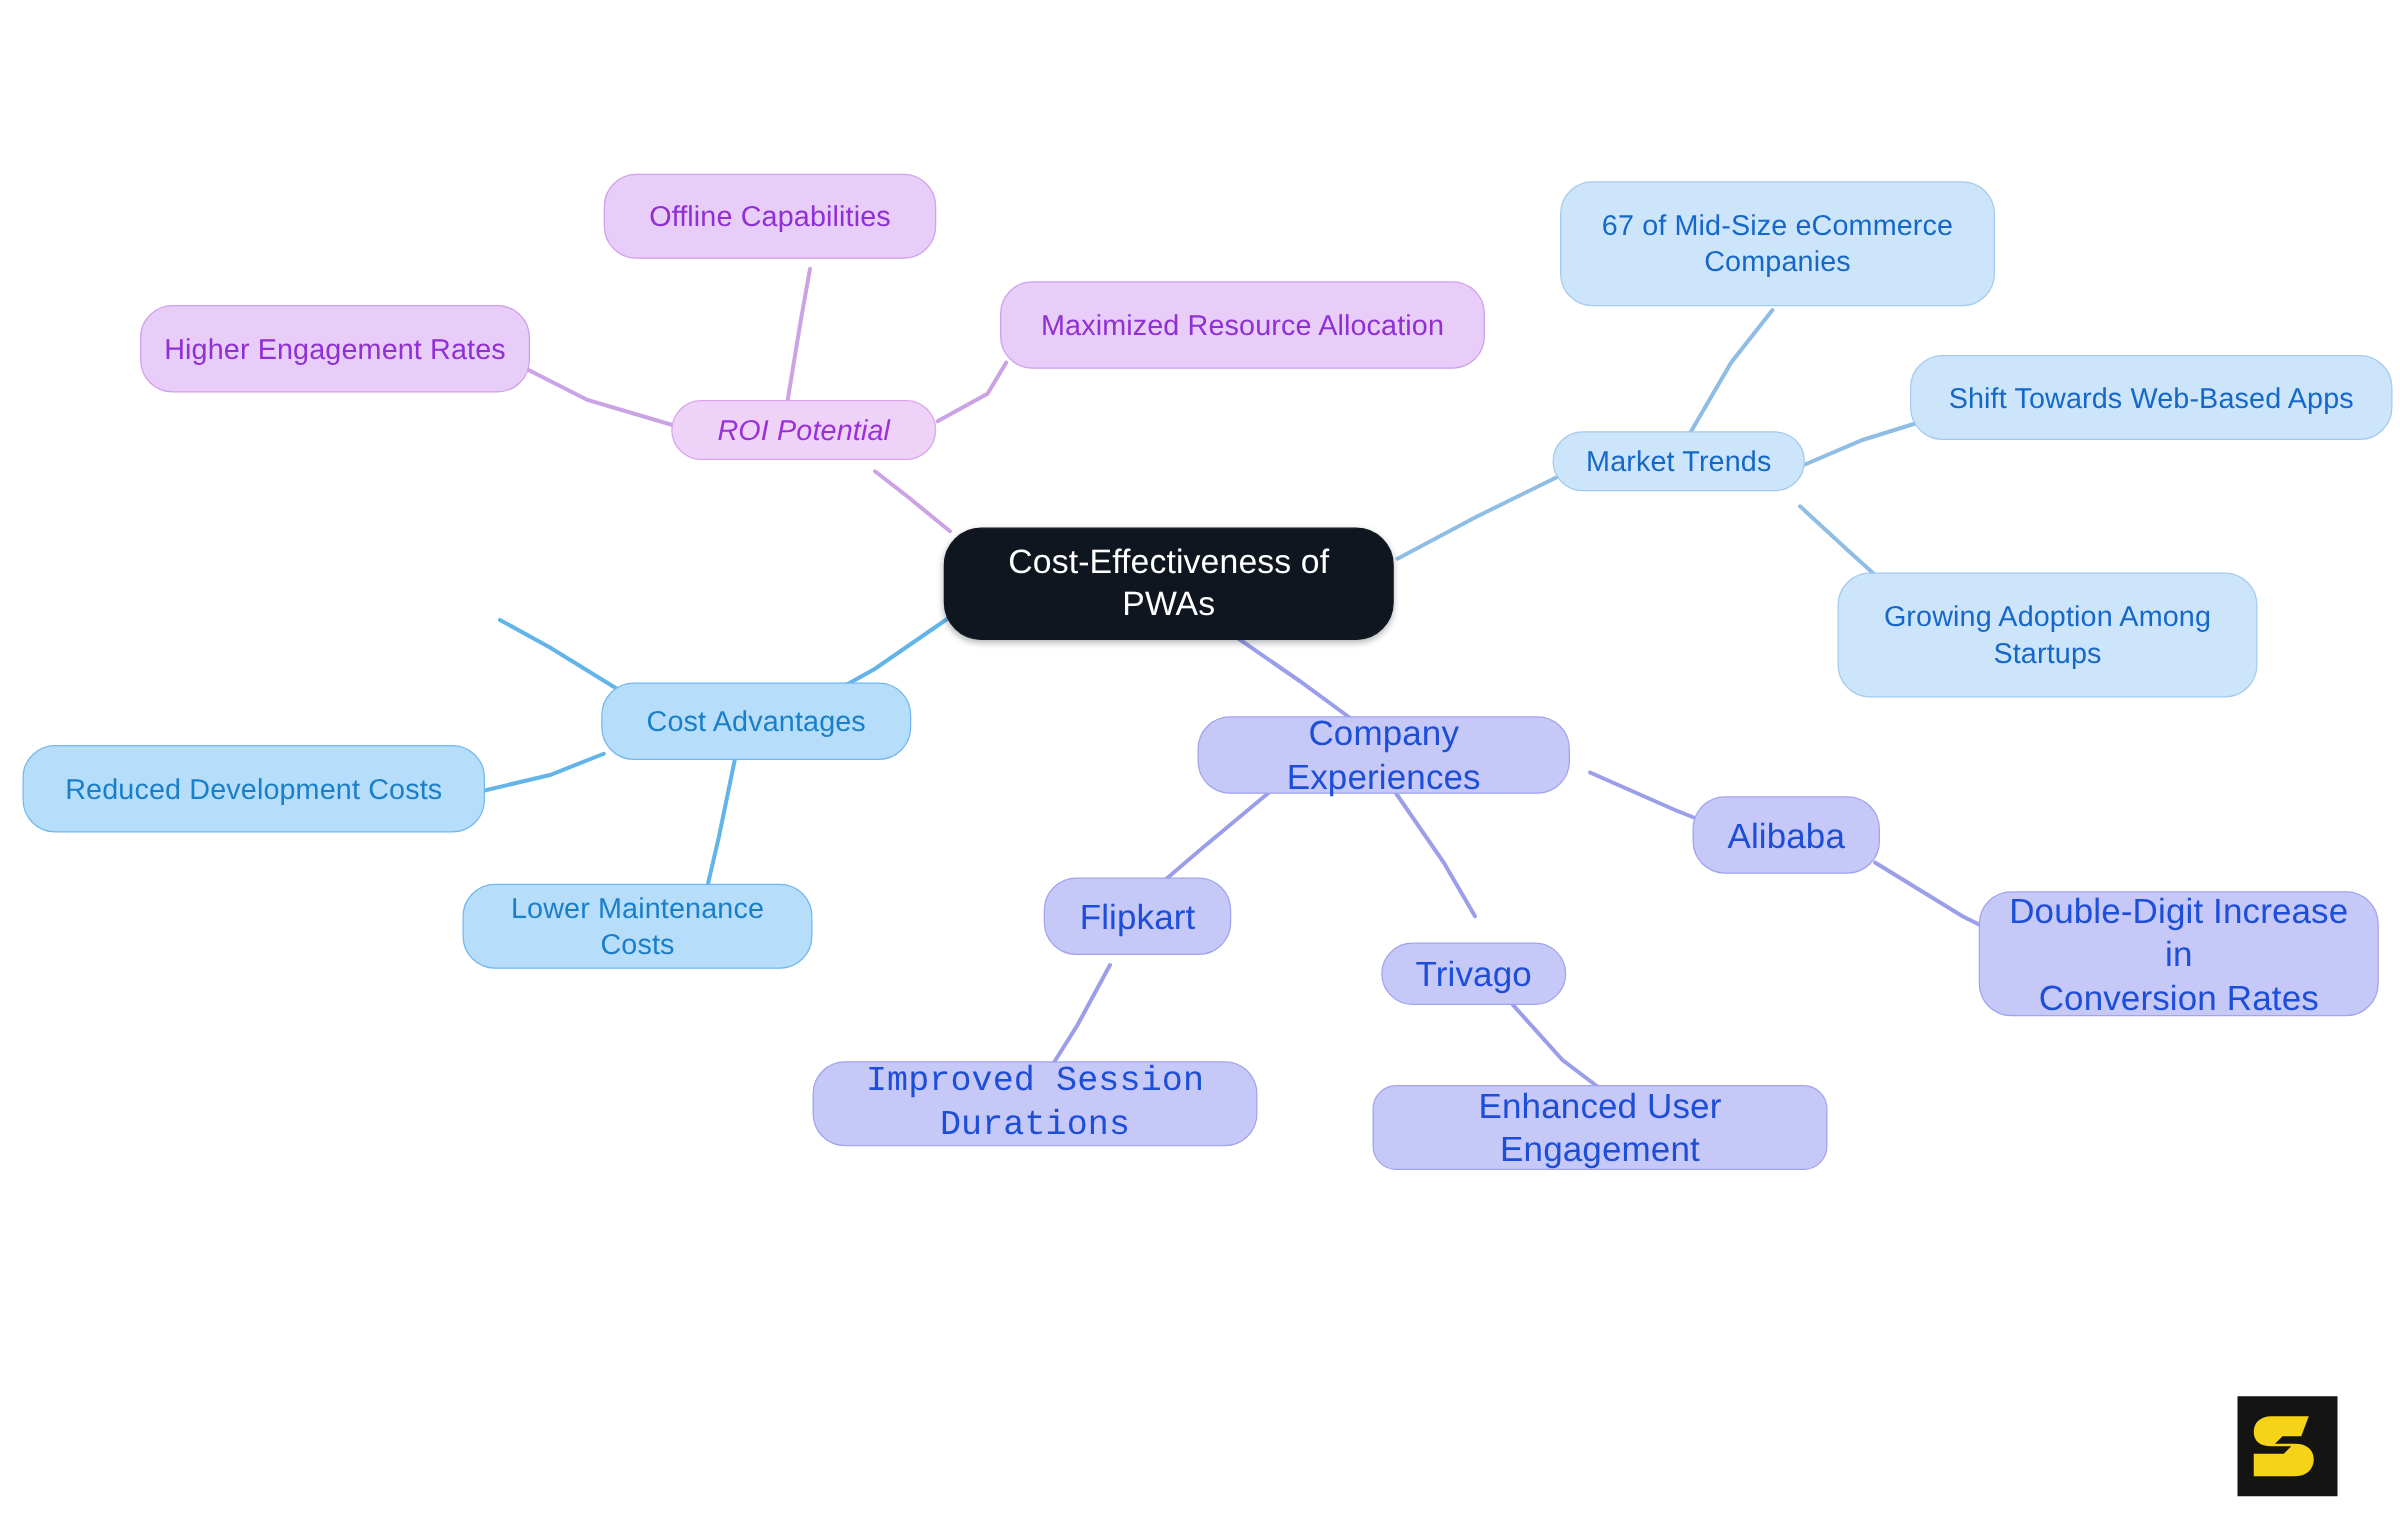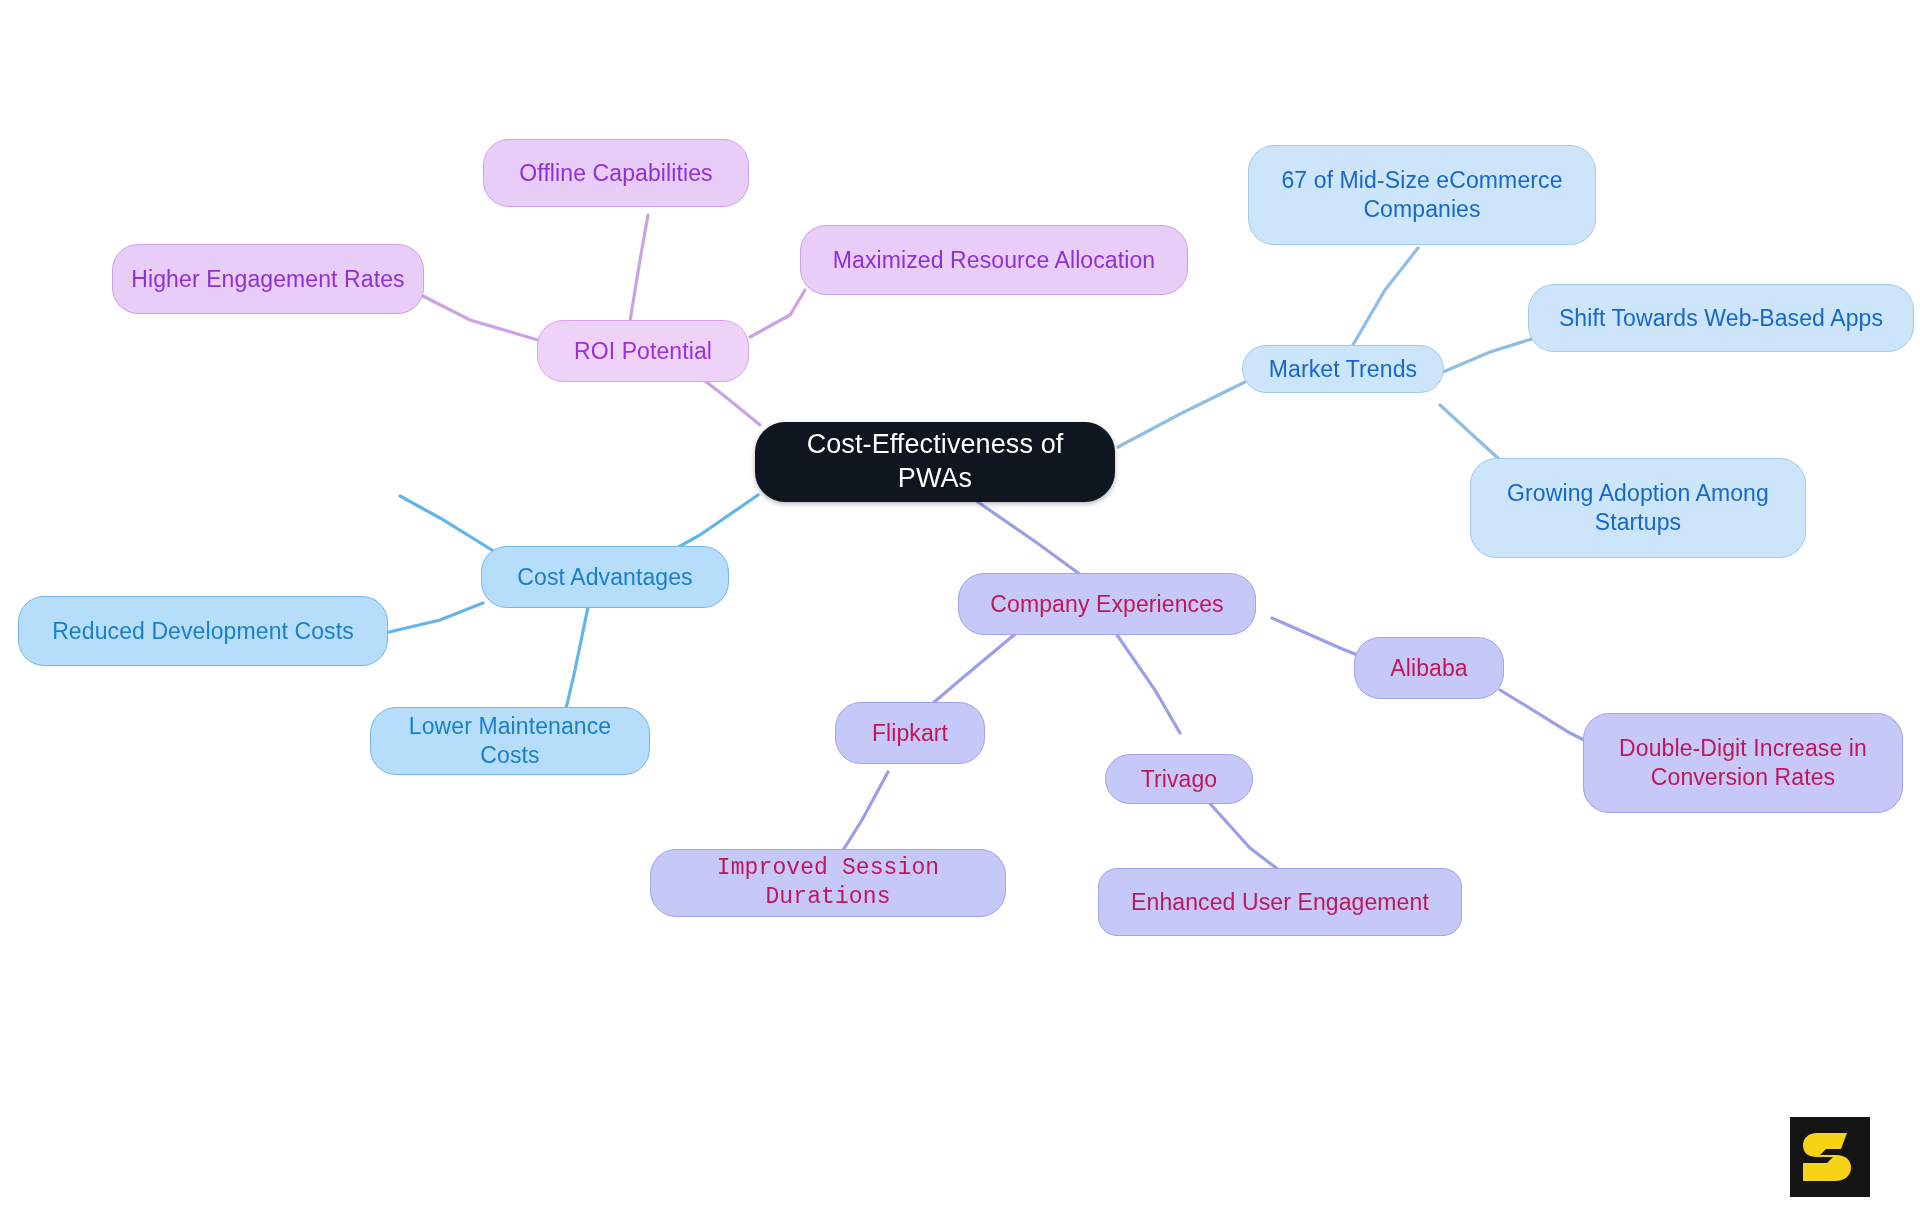--- a/index.html
+++ b/index.html
@@ -72,22 +72,22 @@
   .node.cyan {
     background: #b6ddfa;
     border-color: #72b8ee;
     color: #1a7fc9;
     font-size: 23px;
   }
   
   .node.peri {
     background: #c6c8f7;
     border-color: #a0a3ee;
-    color: #be185d;
-    font-size: 23px;
+    color: #1d4ed8;
+    font-size: 28px;
   }
   
   #logo {
     position: absolute;
     left: 1790px;
     top: 1117px;
     width: 80px;
     height: 80px;
     background: #141414;
     display: block;
@@ -136,23 +136,23 @@
       <path stroke="#9b9ee8" d="M 1272 618 L 1340 648 L 1375 662"></path>
 
       <path stroke="#9b9ee8" d="M 888 772 L 862 820 L 840 855"></path>
 
       <path stroke="#9b9ee8" d="M 1205 798 L 1250 848 L 1283 873"></path>
 
       <path stroke="#9b9ee8" d="M 1500 690 L 1570 733 L 1600 748"></path>
     </g>
   </svg>
 
-  <div class="node root" style="left:755px; top:422px; width:360px; height:80px;">Cost-Effectiveness of PWAs</div>
+  <div class="node root" style="left:755px; top:422px; width:360px; height:90px;">Cost-Effectiveness of PWAs</div>
 
-  <div class="node violet" style="left:537px; top:320px; width:212px; height:62px;">ROI Potential</div>
+  <div class="node violet" style="left:537px; top:320px; width:212px; height:48px;font-style:italic;">ROI Potential</div>
 
   <div class="node violet-b" style="left:483px; top:139px; width:266px; height:68px;">Offline Capabilities</div>
 
   <div class="node violet-b" style="left:112px; top:244px; width:312px; height:70px;">Higher Engagement Rates</div>
 
   <div class="node violet-b" style="left:800px; top:225px; width:388px; height:70px;">Maximized Resource Allocation</div>
 
   <div class="node sky" style="left:1242px; top:345px; width:202px; height:48px;">Market Trends</div>
 
   <div class="node sky" style="left:1248px; top:145px; width:348px; height:100px;">67 of Mid-Size eCommerce

